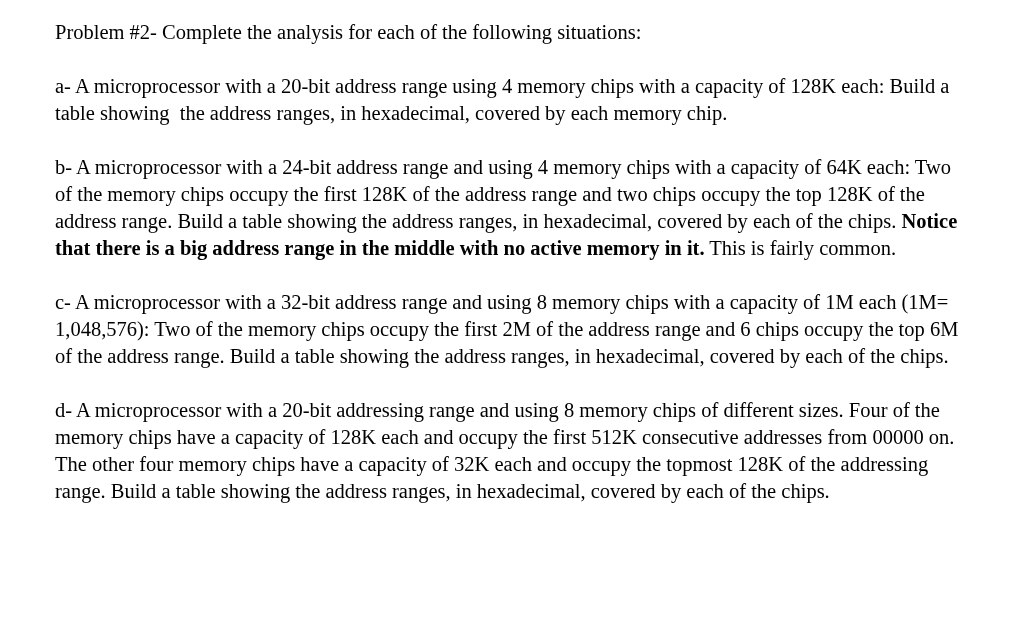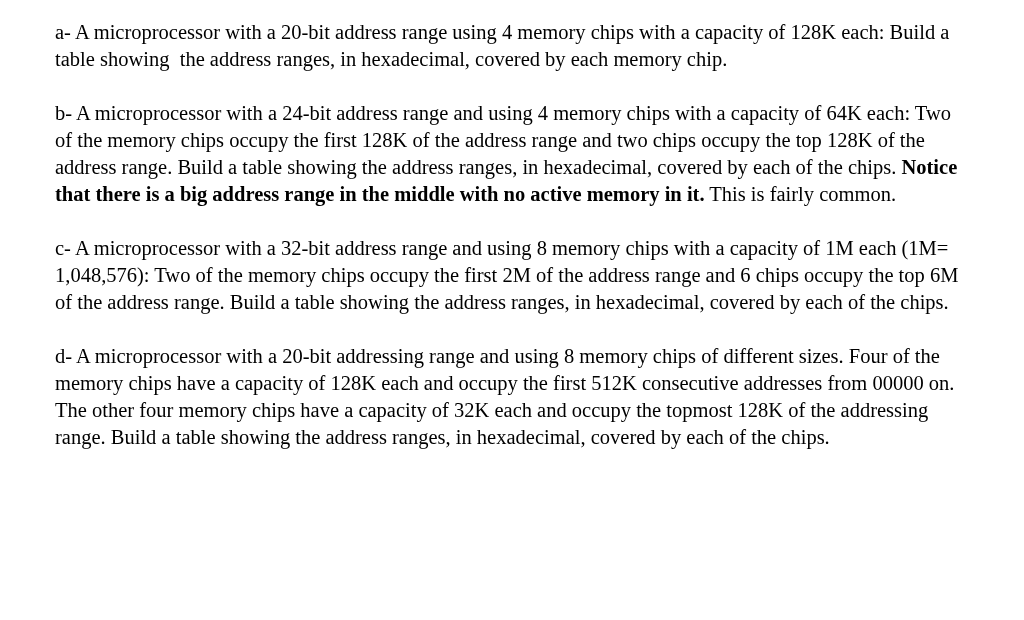--- a/index.html
+++ b/index.html
@@ -34,20 +34,21 @@
   }
   .bold {
     font-weight: bold;
   }
 </style>
 </head>
 <body>
 
 <div class="page">
 
+  <p class="para">Problem #2- Complete the analysis for each of the following situations:</p>
 
   <p class="para">a- A microprocessor with a 20-bit address range using 4 memory chips with a capacity of 128K each: Build a table showing  the address ranges, in hexadecimal, covered by each memory chip.</p>
 
   <p class="para"><span>b- A microprocessor with a 24-bit address range and using 4 memory chips with a capacity of 64K each: Two of the memory chips occupy the first 128K of the address range and two chips occupy the top 128K of the address range. Build a table showing the address ranges, in hexadecimal, covered by each of the chips. </span><span class="bold">Notice that there is a big address range in the middle with no active memory in it.</span><span> This is fairly common.</span></p>
 
   <p class="para">c- A microprocessor with a 32-bit address range and using 8 memory chips with a capacity of 1M each (1M= 1,048,576): Two of the memory chips occupy the first 2M of the address range and 6 chips occupy the top 6M of the address range. Build a table showing the address ranges, in hexadecimal, covered by each of the chips.</p>
 
   <p class="para">d- A microprocessor with a 20-bit addressing range and using 8 memory chips of different sizes. Four of the memory chips have a capacity of 128K each and occupy the first 512K consecutive addresses from 00000 on. The other four memory chips have a capacity of 32K each and occupy the topmost 128K of the addressing range. Build a table showing the address ranges, in hexadecimal, covered by each of the chips.</p>
 
 </div>

